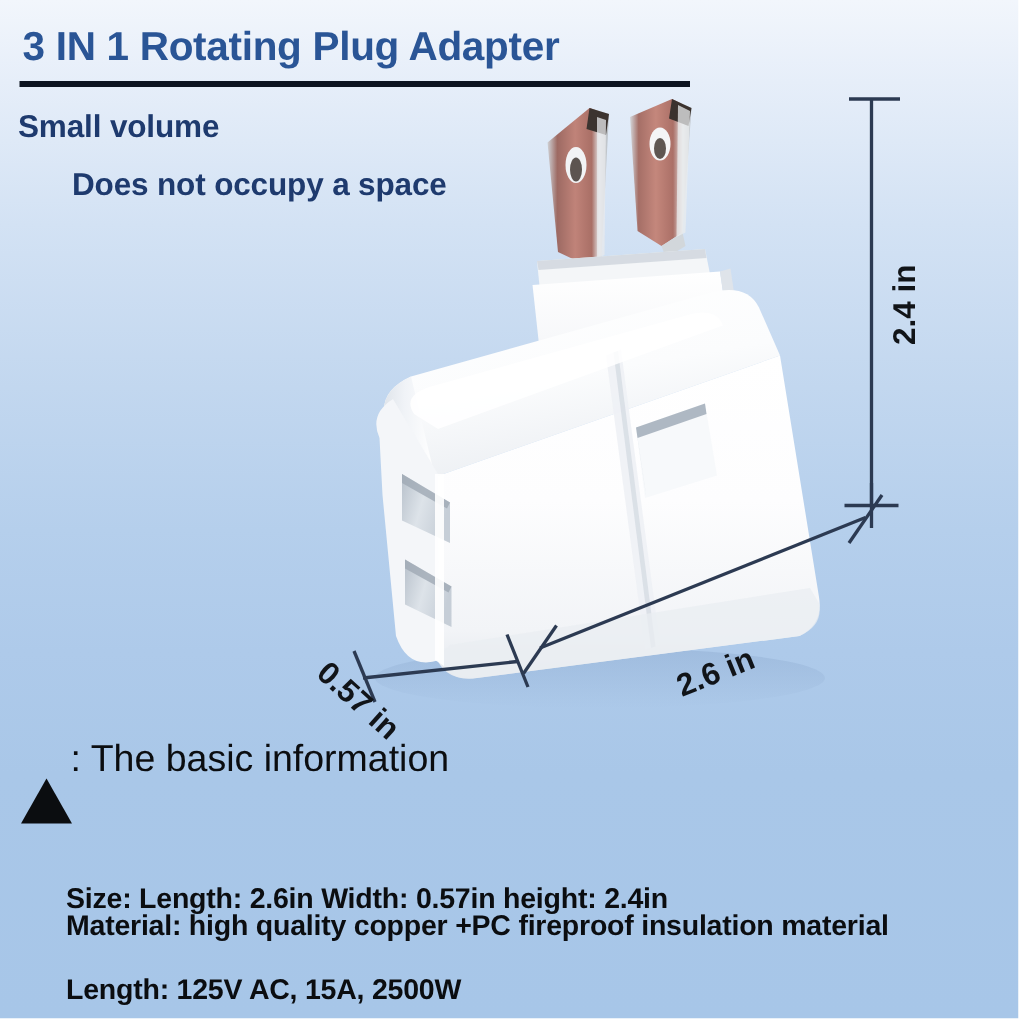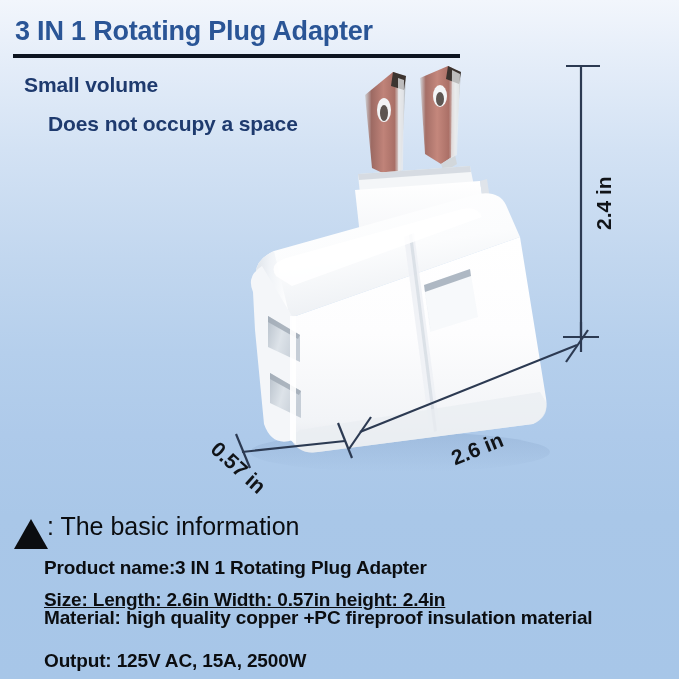--- a/index.html
+++ b/index.html
@@ -36,21 +36,21 @@
     width:447px;height:4px;
     background:#0d1420;
   }
   .bullet-line{
     position:absolute;
     font-size:21px;font-weight:bold;
     color:#1e3a6e;
     letter-spacing:-0.1px;
     white-space:nowrap;
   }
-  .bl1{left:24px;top:73px;}
+  .bl1{left:12px;top:73px;}
   .bl2{left:24px;top:112px;margin-left:24px;}
 
   
   #product{
     position:absolute;left:0;top:0;width:679px;height:679px;
     pointer-events:none;
   }
 
   
   .dim-label{
@@ -70,40 +70,40 @@
     transform-origin:left top;
   }
   #dim-width-label{
     left:222px;top:437px;
     transform:rotate(42deg);
     transform-origin:left top;
   }
 
   
   .info-head{
-    position:absolute;left:47px;top:512px;
+    position:absolute;left:47px;top:492px;
     font-size:25px;color:#0b0d10;
     white-space:nowrap;
   }
   .tri{
     position:absolute;left:14px;top:519px;
     width:0;height:0;
     border-left:17px solid transparent;
     border-right:17px solid transparent;
     border-bottom:30px solid #0b0d10;
   }
   .info-line{
     position:absolute;left:44px;
     font-size:19px;font-weight:bold;
     color:#0b0d10;
     letter-spacing:-0.15px;
     white-space:nowrap;
   }
   .il0{top:557px;}
-  .il1{top:589px;text-decoration:underline;}
+  .il1{top:589px;}
   .il2{top:607px;}
   .il3{top:650px;}
 </style>
 </head>
 <body>
 
 <div id="page">
 
   <svg id="product" viewBox="0 0 679 679" xmlns="http://www.w3.org/2000/svg">
     <defs>
@@ -274,18 +274,17 @@
   <div class="bullet-line bl1">Small volume</div>
   <div class="bullet-line bl2">Does not occupy a space</div>
 
   <div class="dim-label" id="dim-height-label">2.4 in</div>
   <div class="dim-label" id="dim-length-label">2.6 in</div>
   <div class="dim-label" id="dim-width-label">0.57 in</div>
 
   <div class="tri"></div>
   <div class="info-head">: The basic information</div>
 
-  <div class="info-line il0">Product name:3 IN 1 Rotating Plug Adapter</div>
   <div class="info-line il1">Size: Length: 2.6in Width: 0.57in height: 2.4in</div>
   <div class="info-line il2">Material: high quality copper +PC fireproof insulation material</div>
-  <div class="info-line il3">Output: 125V AC, 15A, 2500W</div>
+  <div class="info-line il3">Length: 125V AC, 15A, 2500W</div>
 
 </div>
 
 </body></html>

